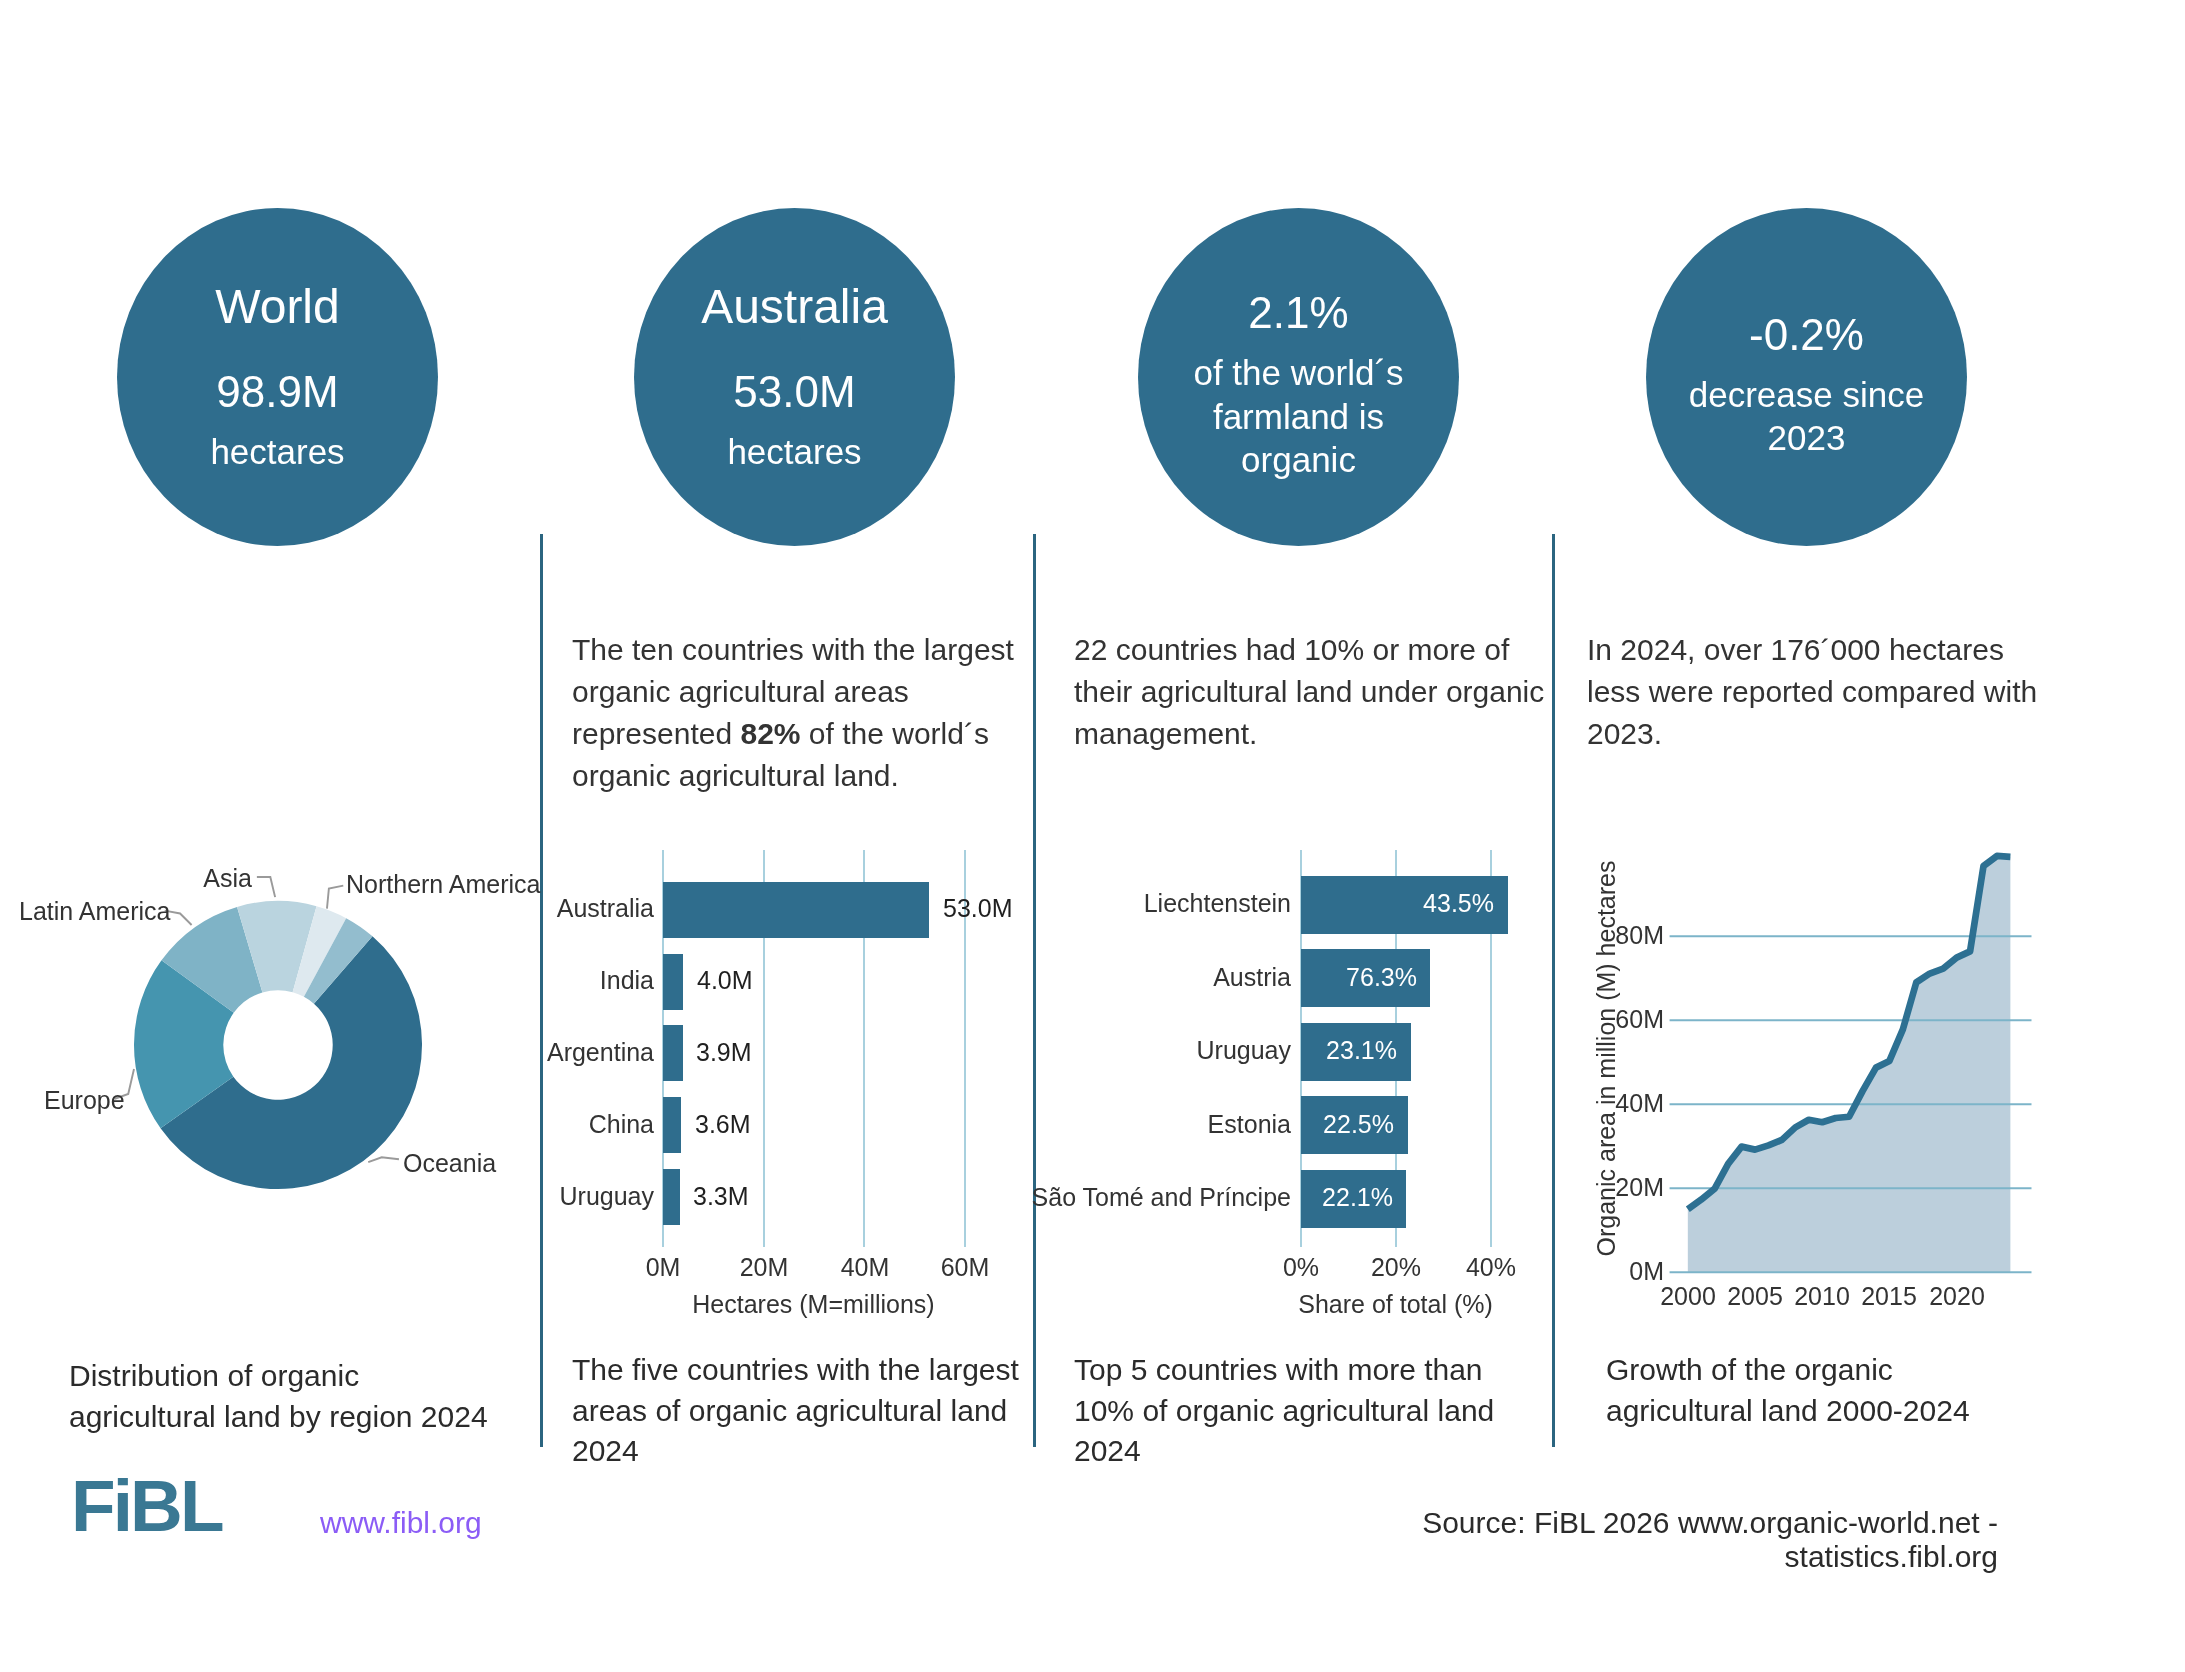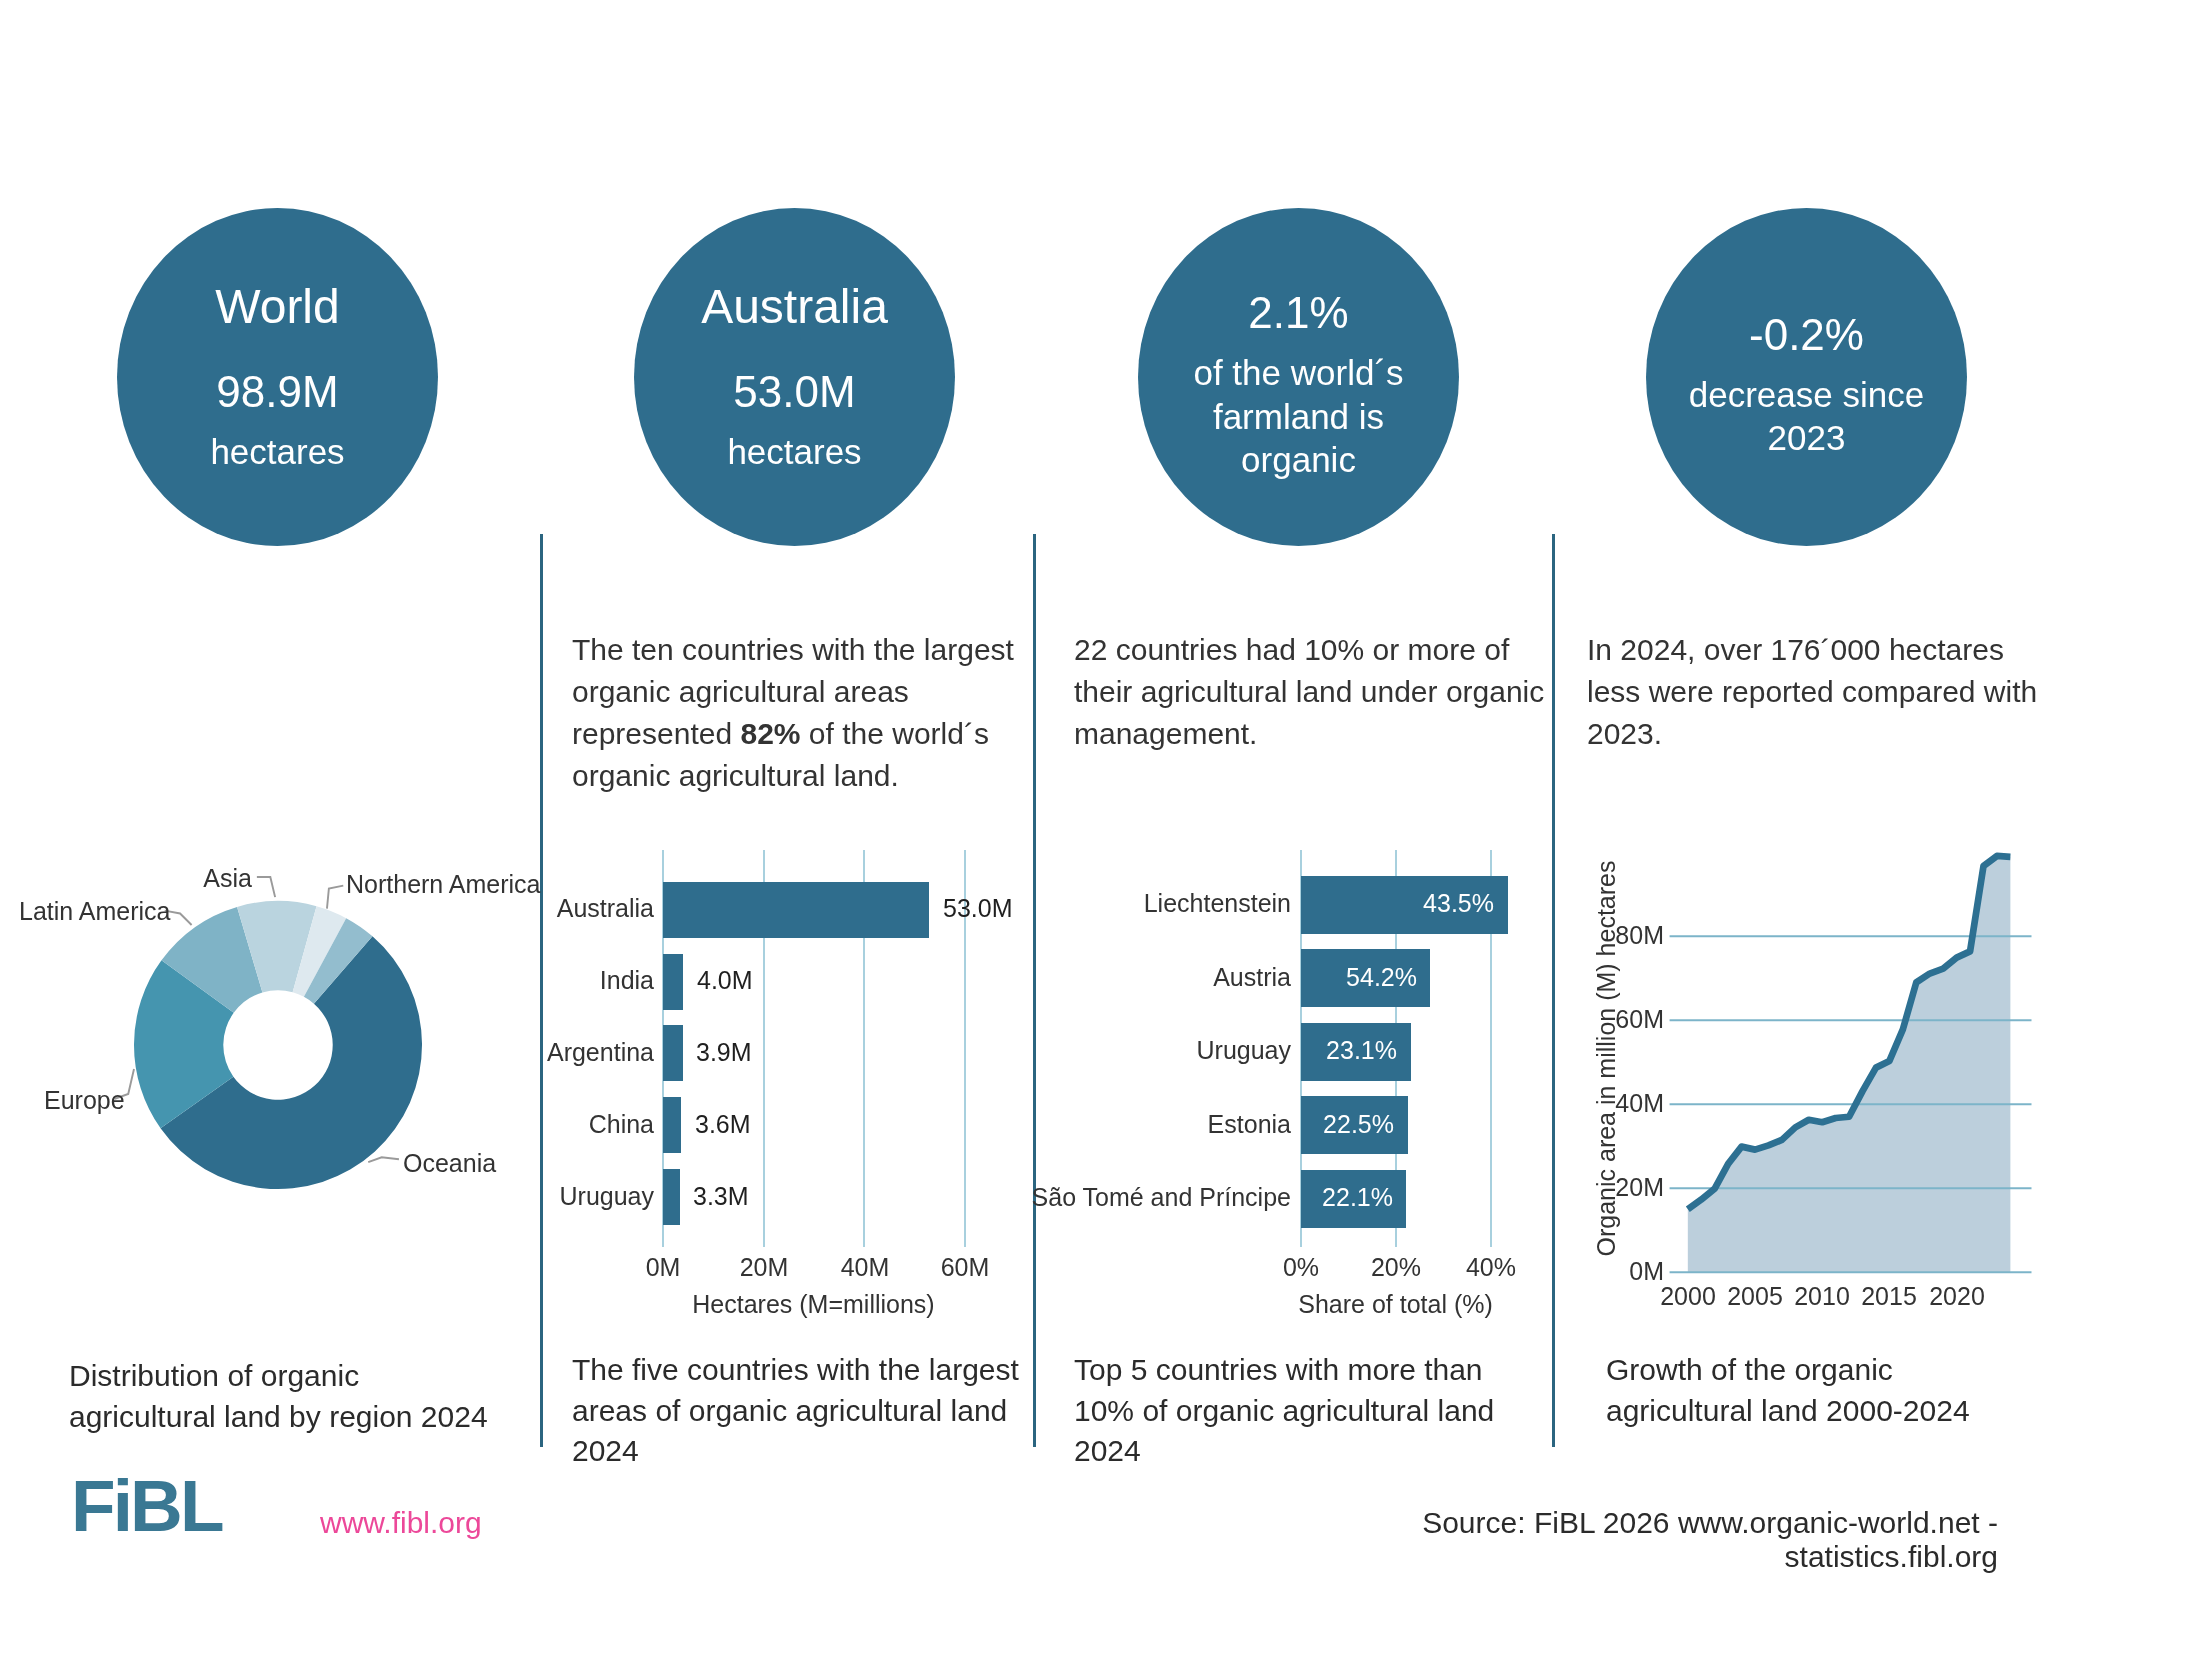--- a/index.html
+++ b/index.html
@@ -21,21 +21,21 @@
   .grid-v{position:absolute;width:1.9px;background:#a8d0de;}
   .bar{position:absolute;background:#2f6d8d;}
   .cat-label{position:absolute;font-size:25px;color:#333333;text-align:right;white-space:nowrap;}
   .tick-label{position:absolute;font-size:25px;color:#333333;text-align:center;}
   .val-label{position:absolute;font-size:25px;color:#1f1f1f;white-space:nowrap;}
   .val-label.inside{color:#ffffff;text-align:right;}
   .axis-title{position:absolute;font-size:25px;color:#333333;text-align:center;white-space:nowrap;}
   #growth-ylabel{left:-200px;top:199px;width:442px;font-size:25px;color:#333333;text-align:center;
                  transform:rotate(-90deg);}
   #fibl-logo{left:71px;top:1464px;font-size:73px;font-weight:700;color:#3a7893;letter-spacing:-2.9px;}
-  #website{left:320px;top:1506px;font-size:30px;color:#ec4899;}
+  #website{left:320px;top:1506px;font-size:30px;color:#8b5cf6;}
   #source-line{left:1244px;top:1506px;width:754px;text-align:right;font-size:30px;color:#2b2b2b;}
   svg{position:absolute;left:0;top:0;overflow:visible;}
 </style>
 </head>
 <body>
 
 <div id="page">
 
 
   <div class="divider abs" style="left:540px;"></div>
@@ -122,21 +122,21 @@
       <div class="tick-label" style="left: 191px; top: 403px; width: 106px;">0%</div>
       <div class="grid-v" style="left: 338px; top: 0px; height: 397px;"></div>
       <div class="tick-label" style="left: 286px; top: 403px; width: 106px;">20%</div>
       <div class="grid-v" style="left: 433px; top: 0px; height: 397px;"></div>
       <div class="tick-label" style="left: 381px; top: 403px; width: 106px;">40%</div>
       <div class="cat-label" style="left: -43px; top: 39px; width: 277px;">Liechtenstein</div>
       <div class="bar" style="left: 244px; top: 26px; width: 207px; height: 58px;"></div>
       <div class="val-label inside" style="left: 293px; top: 39px; width: 144px;">43.5%</div>
       <div class="cat-label" style="left: -43px; top: 113px; width: 277px;">Austria</div>
       <div class="bar" style="left: 244px; top: 99px; width: 129px; height: 58px;"></div>
-      <div class="val-label inside" style="left: 216px; top: 113px; width: 144px;">54.2%</div>
+      <div class="val-label inside" style="left: 216px; top: 113px; width: 144px;">76.3%</div>
       <div class="cat-label" style="left: -43px; top: 186px; width: 277px;">Uruguay</div>
       <div class="bar" style="left: 244px; top: 173px; width: 110px; height: 58px;"></div>
       <div class="val-label inside" style="left: 196px; top: 186px; width: 144px;">23.1%</div>
       <div class="cat-label" style="left: -43px; top: 260px; width: 277px;">Estonia</div>
       <div class="bar" style="left: 244px; top: 246px; width: 107px; height: 58px;"></div>
       <div class="val-label inside" style="left: 193px; top: 260px; width: 144px;">22.5%</div>
       <div class="cat-label" style="left: -43px; top: 333px; width: 277px;">São Tomé and Príncipe</div>
       <div class="bar" style="left: 244px; top: 320px; width: 105px; height: 58px;"></div>
       <div class="val-label inside" style="left: 192px; top: 333px; width: 144px;">22.1%</div>
       <div class="axis-title" style="left: 185px; top: 440px; width: 307px;">Share of total (%)</div>

